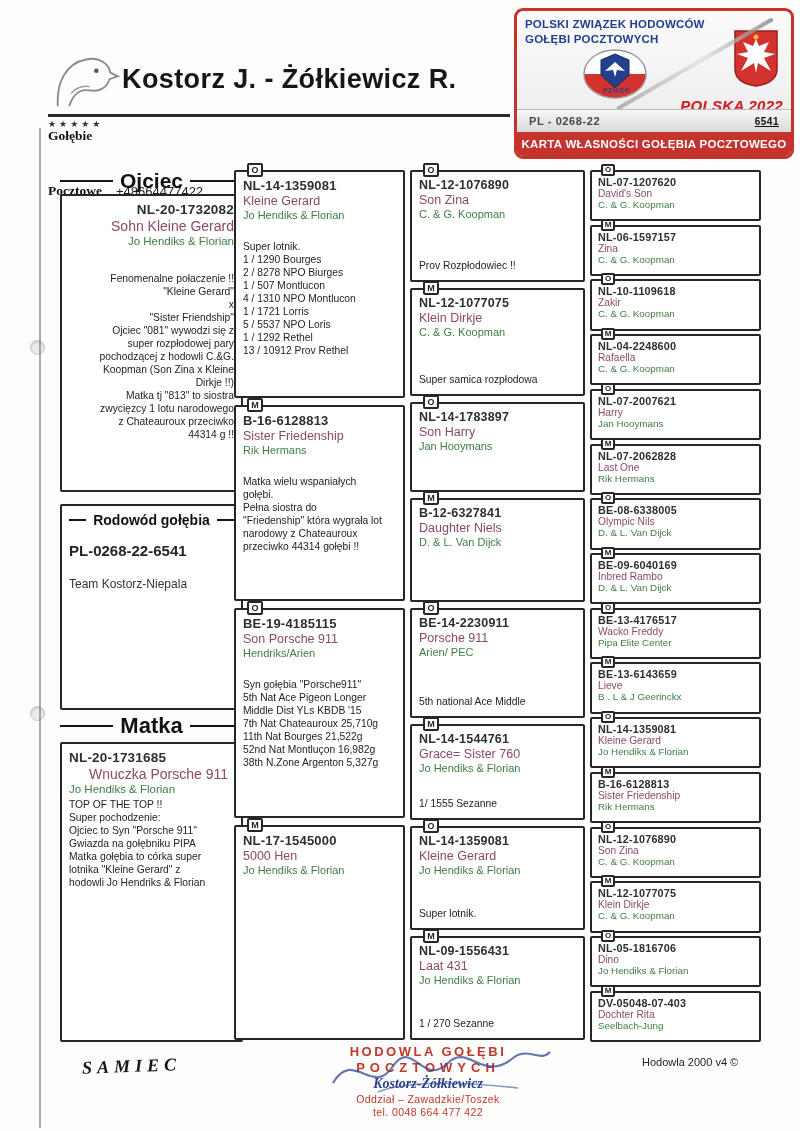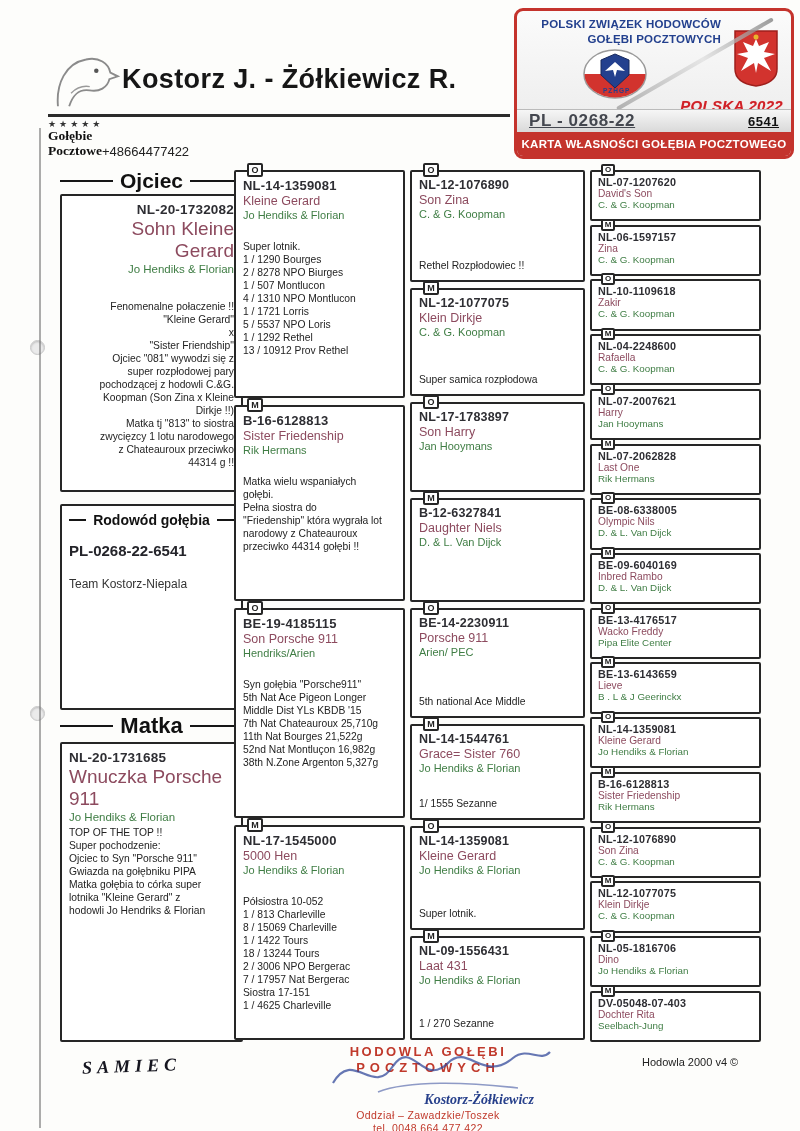--- a/index.html
+++ b/index.html
@@ -7,41 +7,41 @@
   body { position:relative; background:#fdfdfb; font-family:"Liberation Sans", sans-serif; color:#1d1d1d; overflow:hidden; }
   .abs { position:absolute; }
 
   
   .title { left:122px; top:64px; font-size:27px; font-weight:700; letter-spacing:.4px; color:#161616; }
   .header-rule { left:48px; top:114px; width:462px; height:2.5px; background:#2b2b2b; }
   .pigeon-logo { left:52px; top:52px; }
   .brand { left:48px; top:119px; font-family:"Liberation Serif", serif; }
   .brand .stars { font-size:9px; letter-spacing:3px; color:#333; font-family:"DejaVu Sans", sans-serif; }
   .brand .bline { font-weight:700; font-size:13.5px; line-height:1.1; color:#111; }
-  .brand-row { display:flex; align-items:flex-end; }
+  .brand-row { display:flex; gap:14px; align-items:flex-end;margin-top:40px; }
   .phone { font-family:"Liberation Sans", sans-serif; font-size:13px; color:#222; }
 
   
   .badge { left:514px; top:8px; width:280px; height:151px; border:3px solid #c4332c; border-radius:9px;
            background:linear-gradient(180deg,#fbfbfb,#e9e9e9); overflow:hidden; }
-  .badge-org { position:absolute; left:8px; top:6px; width:196px; text-align:right; color:#23408e;
+  .badge-org { position:absolute; left:8px; top:6px; width:196px; text-align:left; color:#23408e;
                font-weight:700; font-size:11.5px; line-height:1.3; letter-spacing:.2px; }
   .pzhgp-wrap { position:absolute; left:64px; top:36px; }
   .pzhgp-label { position:absolute; left:86px; top:76px; font-size:6.5px; font-weight:700; color:#23408e; letter-spacing:1px; }
   .eagle-wrap { position:absolute; right:10px; top:16px; }
   .polska { position:absolute; right:8px; top:86px; color:#cf2127; font-weight:700; font-style:italic;
             font-size:15px; letter-spacing:.3px; text-shadow:0 0 1px #f5b5b5; }
   .pen { position:absolute; left:100px; top:96px; width:180px; height:4px;
          background:linear-gradient(90deg,#9c9c9c,#e0e0e0 55%,#7d7d7d); transform:rotate(-30deg);
          transform-origin:left center; opacity:.75; border-radius:2px; }
   .badge-ringrow { position:absolute; left:0; bottom:24px; width:100%; height:23px;
                    background:linear-gradient(180deg,#f6f6f6,#d9d9d9); border-top:1px solid #bbb;
                    display:flex; align-items:center; justify-content:space-between; padding:0 12px; }
-  .badge-ring { font-size:17px; color:#44474f; letter-spacing:.6px; font-weight:600;text-decoration:underline; }
-  .badge-number { font-size:13px; color:#111; font-weight:700; letter-spacing:.5px;text-decoration:underline; }
+  .badge-ring { font-size:11px; color:#44474f; letter-spacing:.6px; font-weight:600; }
+  .badge-number { font-size:10px; color:#111; font-weight:700; letter-spacing:.5px;text-decoration:underline; }
   .badge-bar { position:absolute; left:0; bottom:0; width:100%; height:24px; background:#c4332c;
                color:#fff; font-weight:700; font-size:11.5px; display:flex; align-items:center;
                justify-content:center; letter-spacing:.3px; }
 
   
   .col { position:absolute; top:170px; height:872px; display:flex; flex-direction:column; }
   #col1 { left:60px;  width:183px; }
   #col2 { left:234px; width:171px; gap:7px; }
   #col3 { left:410px; width:175px; gap:6px; }
   #col4 { left:590px; width:171px; gap:3.5px; }
@@ -63,21 +63,21 @@
   .matka  { font-size:22px; height:32px; }
   .rodowod { font-size:14px; }
   .rodowod::before,.rodowod::after { border-top:2px solid #161616; }
   .father { height:298px;text-align:right; }
   .spacer { height:12px; }
   .birdbox { height:206px; }
   .birdbox .ring-big { font-size:15px; font-weight:700; margin-top:14px; color:#24242a; }
   .birdbox .team { font-size:12px; margin-top:18px; color:#333; }
   .mother { flex:1; }
   .father .ring,.mother .ring { font-size:13.5px; }
-  .father .bname,.mother .bname { font-size:19px; }
+  .father .bname,.mother .bname { font-size:14px;margin-left:20px; }
   .father .breeder,.mother .breeder { font-size:11.5px; }
   .father .notes { margin-top:26px; }
   .mother .notes { margin-top:4px; }
 
   
   .h-c2a{height:228px}.h-c2b{height:196px}.h-c2c{height:210px}.h-c2d{height:215px}
   .g2 .notes { margin-top:20px; }
 
   
   .h-c3a{height:112px}.h-c3b{height:108px}.h-c3c{height:90px}.h-c3d{height:104px}
@@ -92,21 +92,21 @@
   .g4 .breeder { font-size:9.8px; margin-top:0; }
   .g4 .sex { top:-8px; left:9px; width:14px; height:12px; line-height:8px; font-size:8px; }
 
   
   .samiec { left:82px; top:1056px; font-family:"Liberation Serif", serif; font-style:italic;
             font-weight:600; font-size:18px; letter-spacing:5px; color:#15151f; transform:rotate(-2deg); }
   .stamp { left:322px; top:1044px; width:212px; text-align:center; color:#c0392b; }
   .stamp-l1 { font-size:13px; font-weight:700; letter-spacing:2.5px; }
   .stamp-l2 { font-size:13px; font-weight:700; letter-spacing:5px; margin-top:1px; }
   .stamp-name { font-family:"Liberation Serif", serif; font-style:italic; font-weight:700;
-                font-size:14px; color:#27408b; margin-top:17px;text-align:right; }
+                font-size:14px; color:#27408b; margin-top:1px; }
   .stamp-l3,.stamp-l4 { font-size:10.5px; letter-spacing:.4px; margin-top:1px; }
   .software { left:642px; top:1056px; font-size:11px; color:#222; }
   .sig { left:318px; top:1028px; }
 
   
   .punch { width:15px; height:15px; border-radius:50%; background:#ebebeb; border:1px solid #c7c7c7;
            box-shadow:inset 0 1px 2px #bbb; }
   .hole1 { left:30px; top:340px; }
   .hole2 { left:30px; top:706px; }
   .scan-edge { left:39px; top:128px; width:1.5px; height:1000px; background:#6a6a6a; opacity:.55; }
@@ -242,50 +242,41 @@
  7th Nat Chateauroux 25,710g
 11th Nat Bourges    21,522g
 52nd Nat Montluçon  16,982g
 38th N.Zone Argenton  5,327g</div>
   </div>
   <div class="pbox g2 h-c2d">
     <span class="sex">M</span>
     <div class="ring">NL-17-1545000</div>
     <div class="bname">5000 Hen</div>
     <div class="breeder">Jo Hendiks &amp; Florian</div>
-    <div class="notes">Półsiostra 10-052
-1 / 813 Charleville
-8 / 15069 Charleville
-1 / 1422 Tours
-18 / 13244 Tours
-2 / 3006 NPO Bergerac
-7 / 17957 Nat Bergerac
-Siostra 17-151
-1 / 4625 Charleville</div>
   </div>
 </div>
 
 <div class="col" id="col3">
   <div class="pbox g3 h-c3a">
     <span class="sex">O</span>
     <div class="ring">NL-12-1076890</div>
     <div class="bname">Son Zina</div>
     <div class="breeder">C. &amp; G. Koopman</div>
-    <div class="notes">Rethel Rozpłodowiec !!</div>
+    <div class="notes">Prov Rozpłodowiec !!</div>
   </div>
   <div class="pbox g3 h-c3b">
     <span class="sex">M</span>
     <div class="ring">NL-12-1077075</div>
     <div class="bname">Klein Dirkje</div>
     <div class="breeder">C. &amp; G. Koopman</div>
     <div class="notes">Super samica rozpłodowa</div>
   </div>
   <div class="pbox g3 h-c3c">
     <span class="sex">O</span>
-    <div class="ring">NL-17-1783897</div>
+    <div class="ring">NL-14-1783897</div>
     <div class="bname">Son Harry</div>
     <div class="breeder">Jan Hooymans</div>
     <div class="notes"></div>
   </div>
   <div class="pbox g3 h-c3d">
     <span class="sex">M</span>
     <div class="ring">B-12-6327841</div>
     <div class="bname">Daughter Niels</div>
     <div class="breeder">D. &amp; L. Van Dijck</div>
     <div class="notes"></div>

